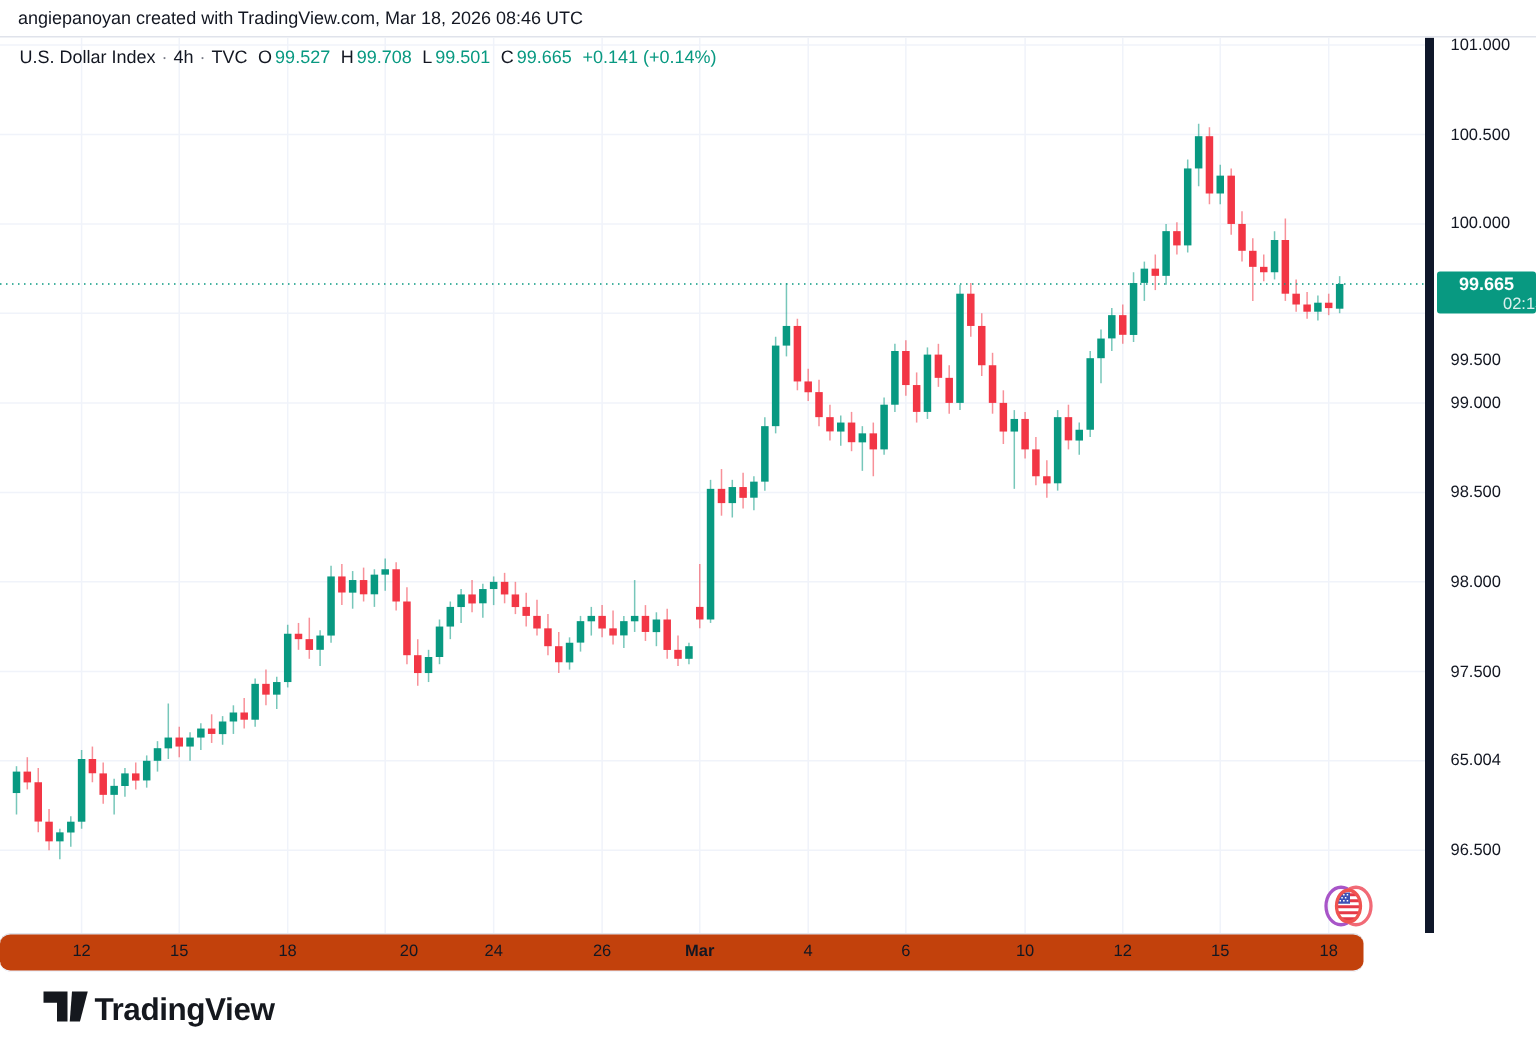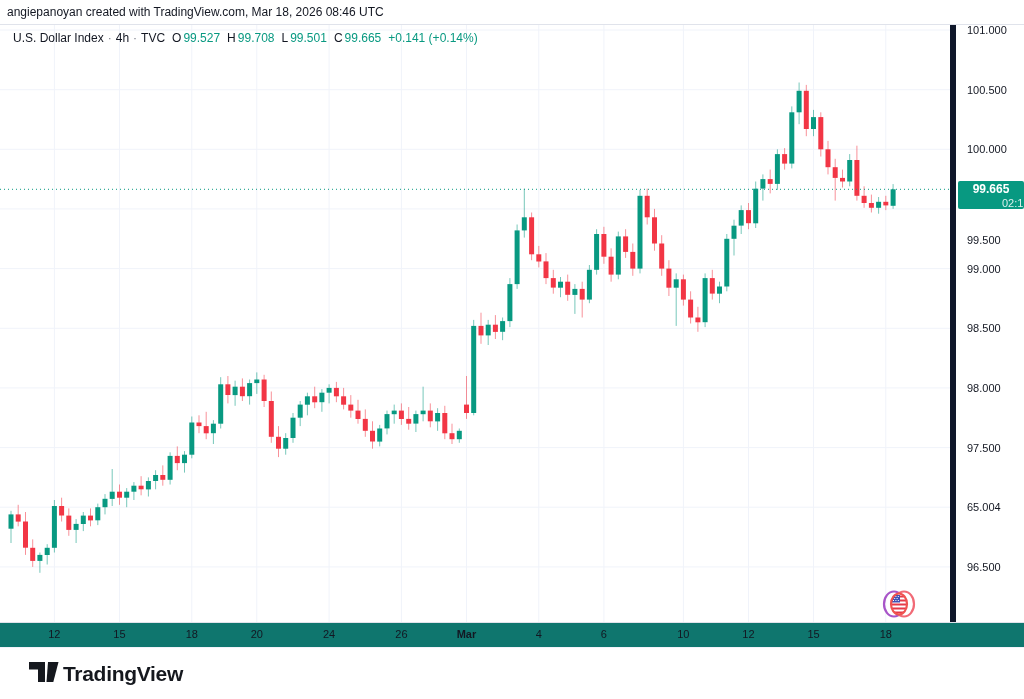--- a/index.html
+++ b/index.html
@@ -1,39 +1,39 @@
 <!DOCTYPE html>
 <html><head>
 <meta charset="utf-8">
 <style>
   html,body{margin:0;padding:0;background:#fff;}
   .stage{position:relative;width:1024px;height:699px;background:#fff;overflow:hidden;
          font-family:"Liberation Sans",sans-serif;color:#131722;}
   .attribution{position:absolute;left:0;top:0;width:1024px;height:25px;line-height:25px;
-               padding-left:7px;font-size:12px;color:#131722;border-bottom:1px solid #e0e3eb;
+               padding-left:12px;font-size:12px;color:#131722;border-bottom:1px solid #e0e3eb;
                box-sizing:border-box;background:#fff;z-index:5;}
   .chart-area{position:absolute;left:0;top:25px;width:950px;height:597px;}
   #chart-svg{position:absolute;left:0;top:0;}
   .legend{position:absolute;left:13px;top:5px;z-index:6;font-size:12px;line-height:17px;}
   .legend .row{white-space:nowrap;}
   .legend .sep{color:#787b86;margin:0 4px;}
   .legend .k{color:#131722;margin-left:7px;}
   .legend .v{color:#089981;margin-left:2px;}
   .legend .chg{margin-left:7px;}
   .legend .vol{color:#131722;}
   .price-axis{position:absolute;left:950px;top:25px;width:74px;height:597px;
               border-left:6px solid #0f172a;box-sizing:border-box;z-index:4;background:#fff0;}
   .ptick{position:absolute;left:11px;font-size:11px;color:#131722;white-space:nowrap;}
   .price-label-box{position:absolute;left:2px;width:66px;height:28px;background:#089981;
                    border-radius:2px;z-index:7;text-align:center;color:#fff;}
   .price-label-box .p{font-size:12px;font-weight:bold;line-height:15px;margin-top:1px;}
   .price-label-box .cd{font-size:11px;line-height:12px;color:rgba(255,255,255,0.85);padding-left:44px;}
-  .time-axis{position:absolute;left:0;top:622px;width:1024px;height:26px;
+  .time-axis{position:absolute;left:0;top:622px;width:909px;height:26px;
              border-top:1px solid #e0e3eb;border-bottom:1px solid #f0f3fa;box-sizing:border-box;
-             background:#0f766e;z-index:5;}
+             background:#c2410c;z-index:5;border-radius:7px;}
   .ttick{position:absolute;top:5px;width:44px;margin-left:-22px;text-align:center;
          font-size:11px;color:#131722;}
   .ttick.bold{font-weight:bold;}
   .footer{position:absolute;left:0;top:648px;width:1024px;height:51px;background:#fff;
           display:flex;align-items:center;padding-left:27px;box-sizing:border-box;z-index:5;}
   .tv-logo{display:flex;align-items:center;cursor:pointer;}
   .tv-logo .brand{font-size:21px;font-weight:800;color:#15181e;margin-left:2px;letter-spacing:-0.3px;}
   .symbol-logo{position:absolute;left:881px;top:564px;width:36px;height:30px;z-index:3;}
 </style>
 </head>
@@ -373,21 +373,21 @@
       <div class="p">99.665</div>
       <div class="cd">02:13:34</div>
     </div>
   </div>
 
   <div class="time-axis">
     <div id="time-ticks">
         <div class="ttick" style="left: 54.38px;">12</div>
         <div class="ttick" style="left: 119.45px;">15</div>
         <div class="ttick" style="left: 191.75px;">18</div>
-        <div class="ttick" style="left: 256.82px;">20</div>
+        <div class="ttick" style="left: 256.82px; text-align: right;">20</div>
         <div class="ttick" style="left: 329.12px;">24</div>
         <div class="ttick" style="left: 401.42px;">26</div>
         <div class="ttick bold" style="left: 466.49px;">Mar</div>
         <div class="ttick" style="left: 538.79px;">4</div>
         <div class="ttick" style="left: 603.86px;">6</div>
         <div class="ttick" style="left: 683.39px;">10</div>
         <div class="ttick" style="left: 748.46px;">12</div>
         <div class="ttick" style="left: 813.53px;">15</div>
         <div class="ttick" style="left: 885.83px;">18</div>
       </div>

